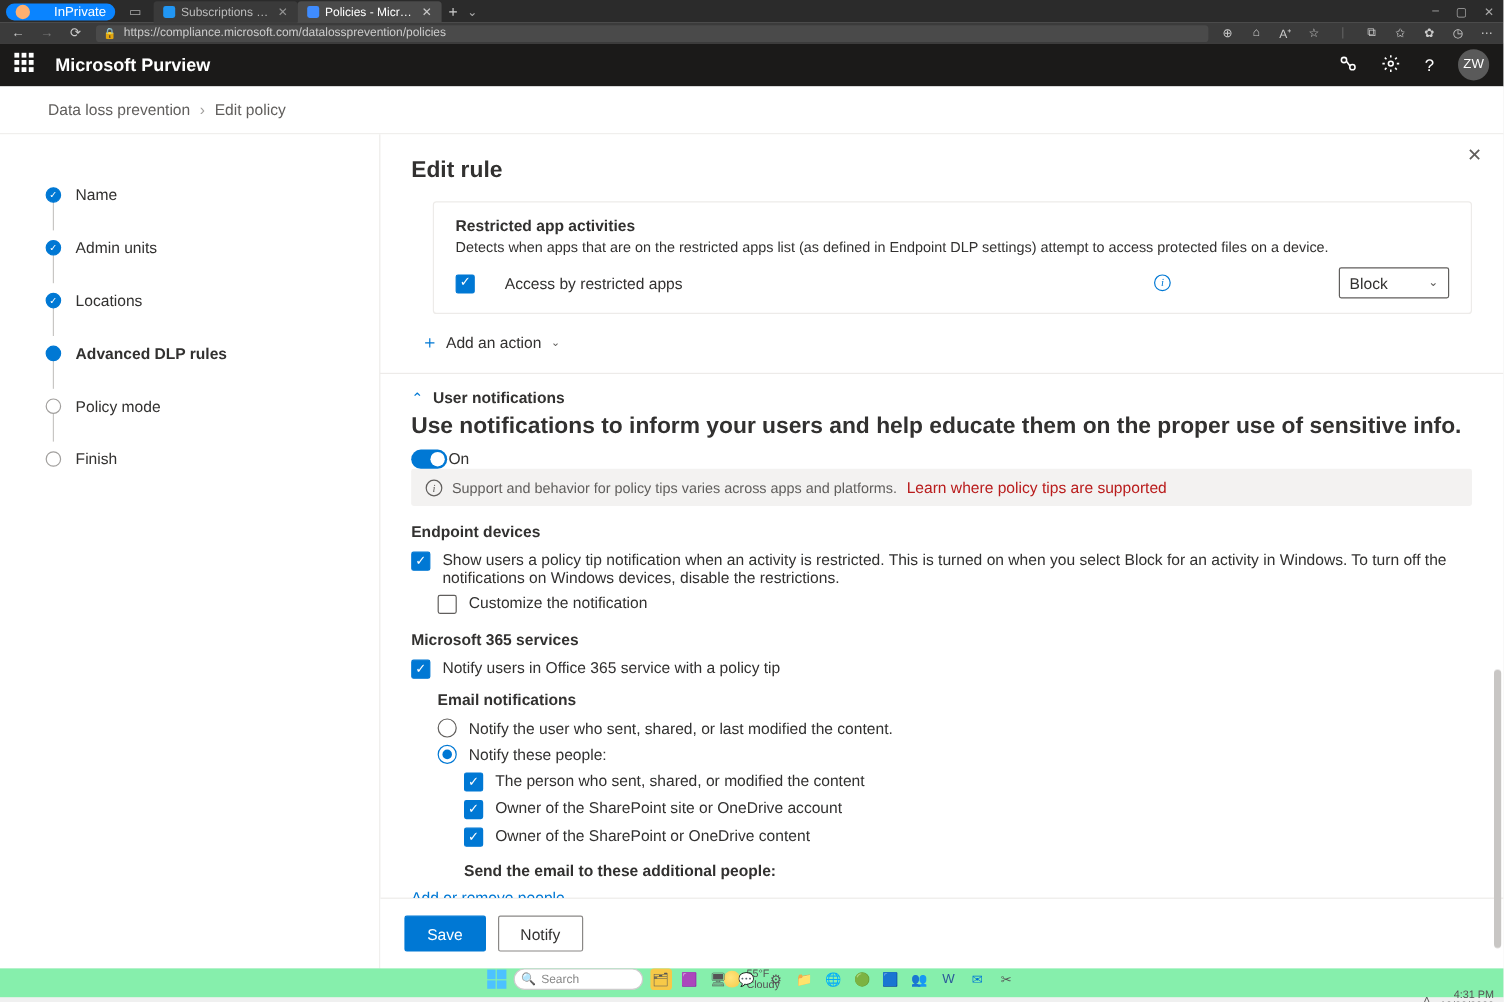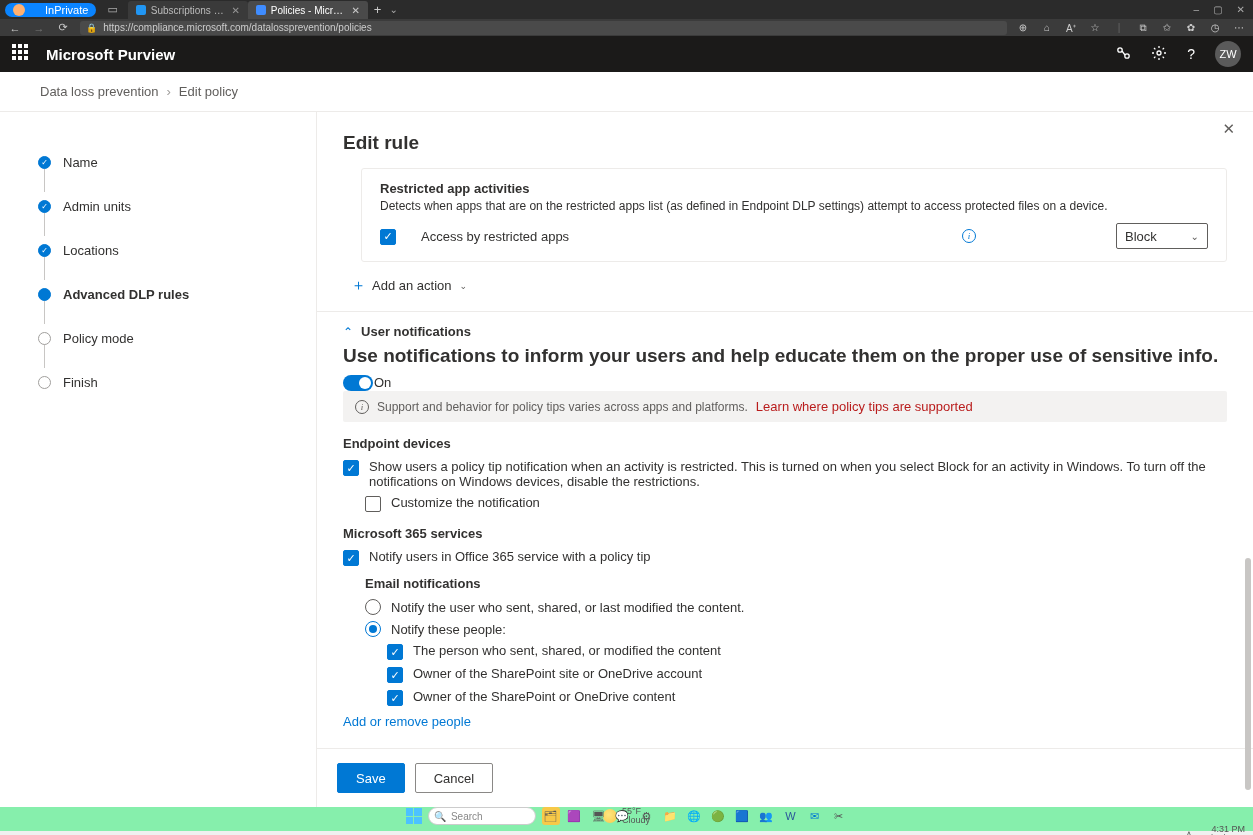--- a/index.html
+++ b/index.html
@@ -326,29 +326,30 @@
       </div>
       <div class="chk-row indent-2">
         <span class="chk checked"></span>
         <span class="chk-label">Owner of the SharePoint site or OneDrive account</span>
       </div>
       <div class="chk-row indent-2">
         <span class="chk checked"></span>
         <span class="chk-label">Owner of the SharePoint or OneDrive content</span>
       </div>
 
+      <div class="section-med indent-2" style="font-weight:600;margin-top:12px;">Send the email to these additional people:</div>
       <div class="indent-3" style="margin:8px 0 14px;">
         <span class="link">Add or remove people</span>
       </div>
 
     </div>
 
     <div class="panel-footer">
       <div class="btn primary">Save</div>
-      <div class="btn secondary">Cancel</div>
+      <div class="btn secondary">Notify</div>
     </div>
 
     <div class="fake-scroll"></div>
   </div>
 </div>
 
 <div class="taskbar">
   <div class="weather">
     <span class="sun"></span>
     <div class="temps">

